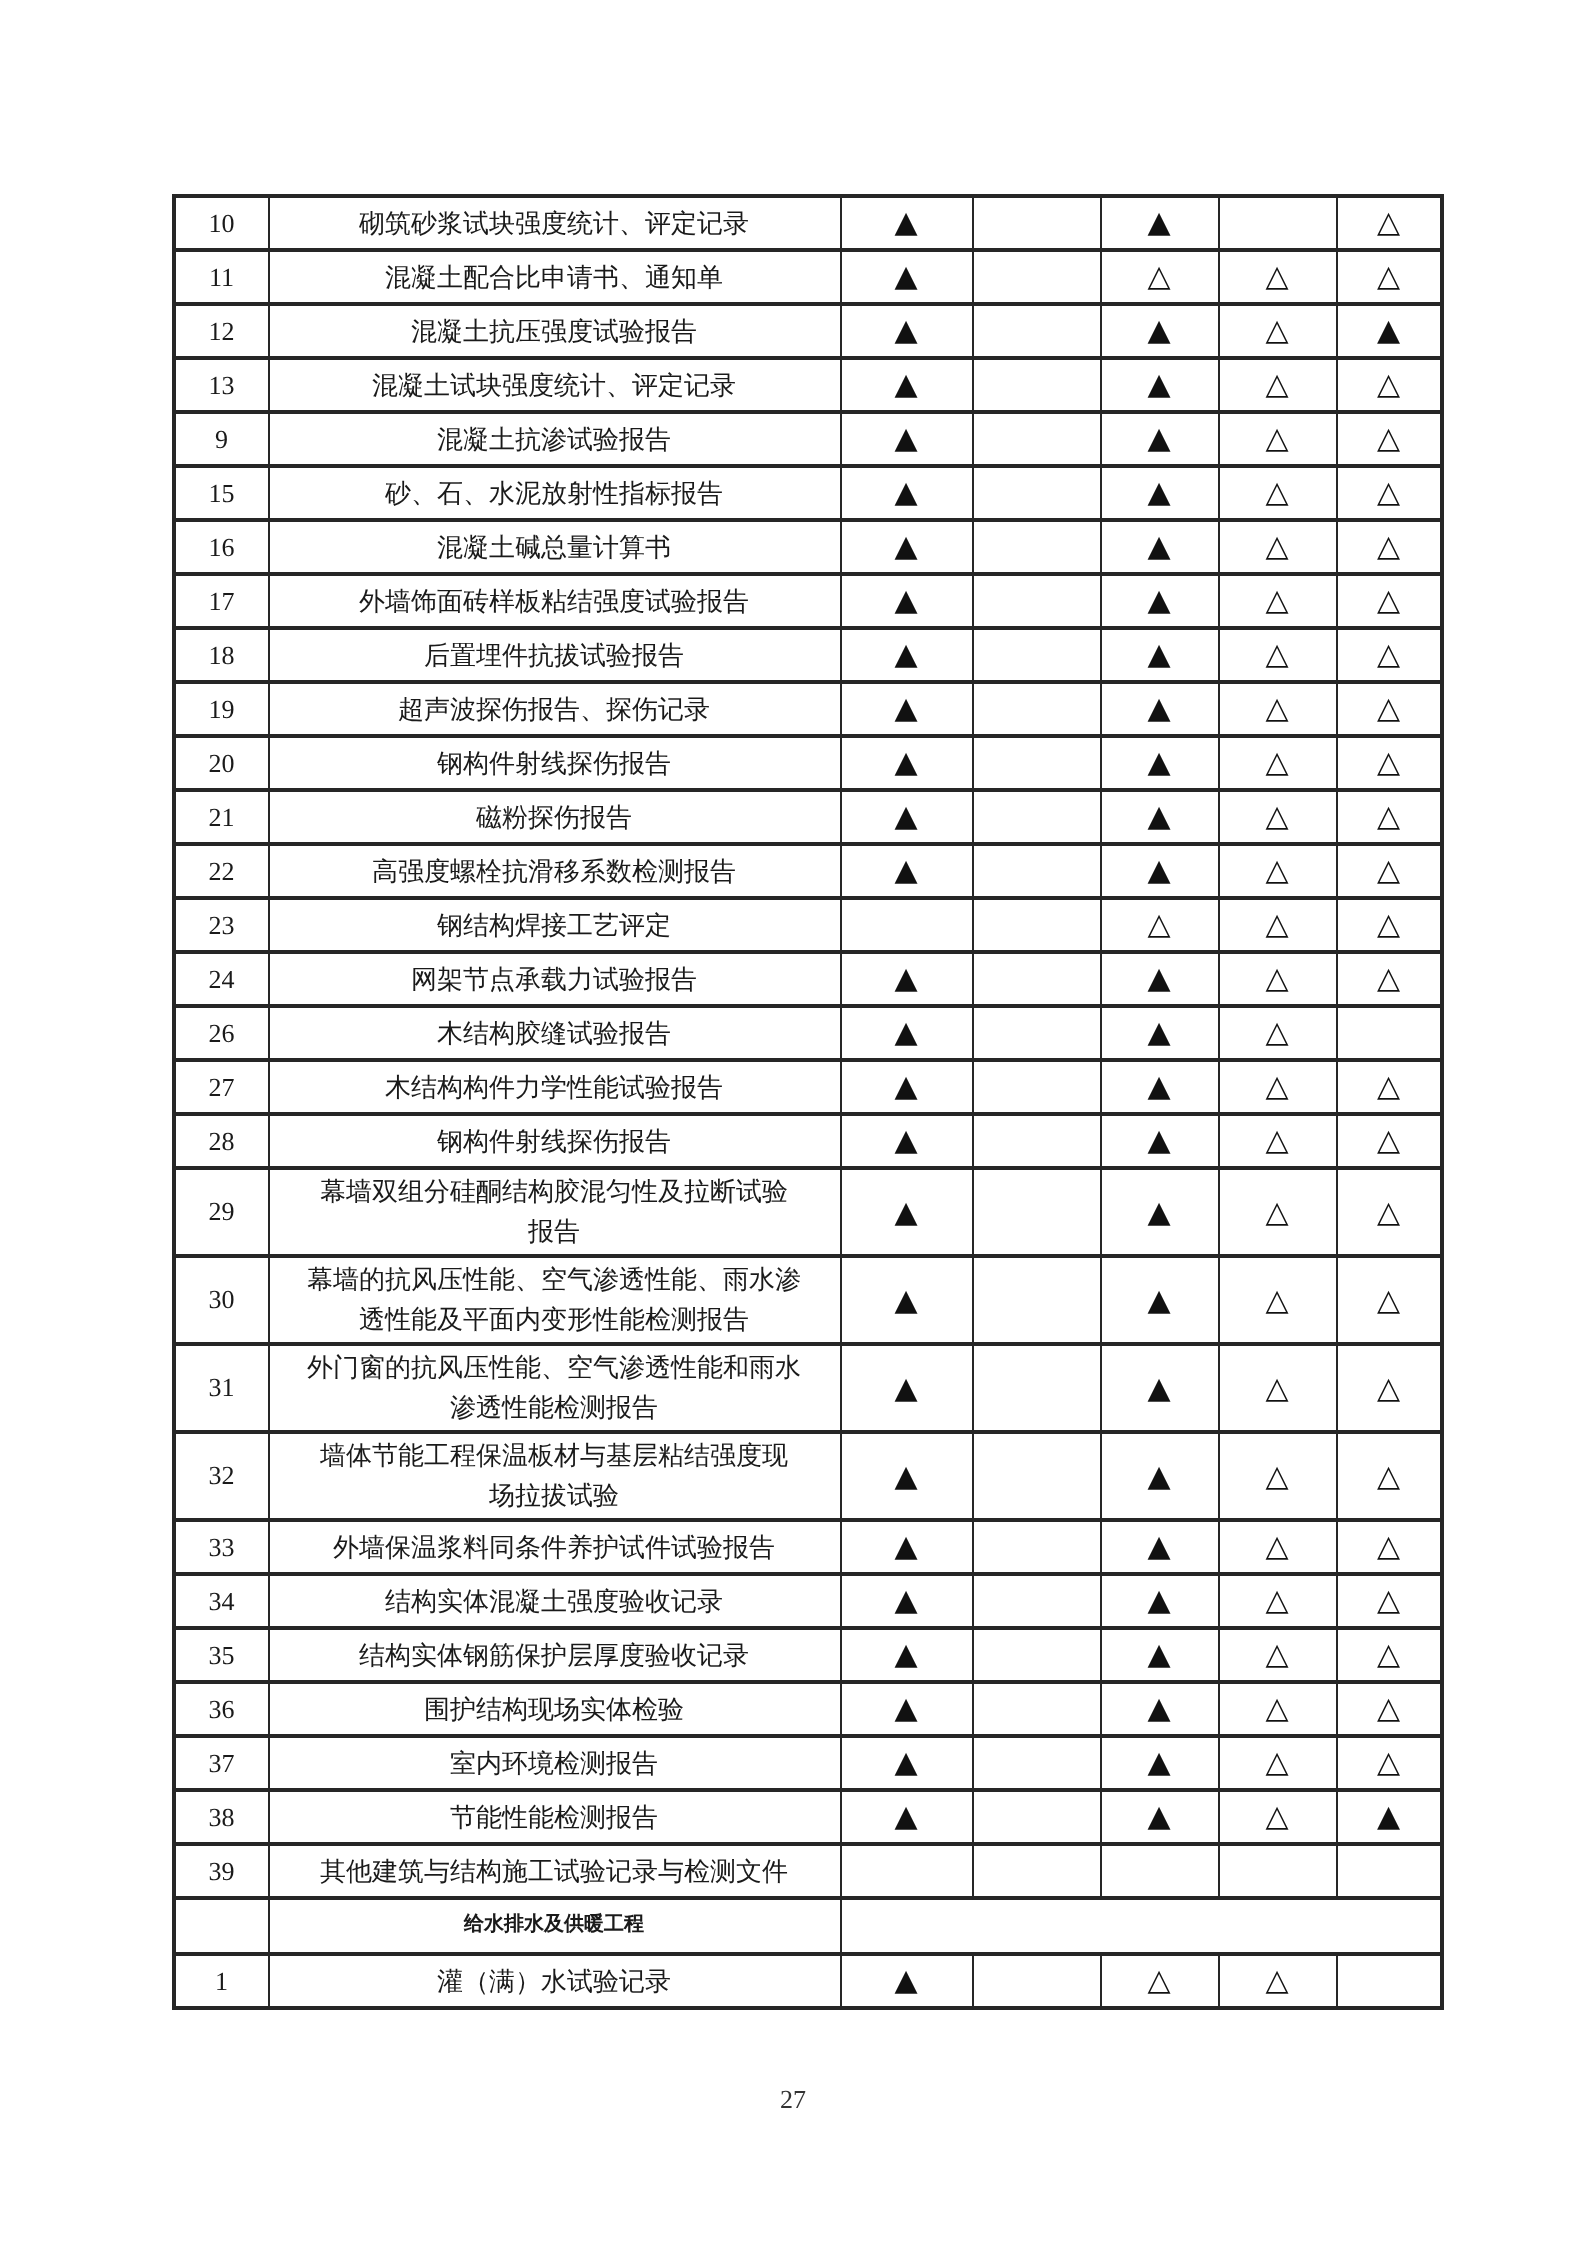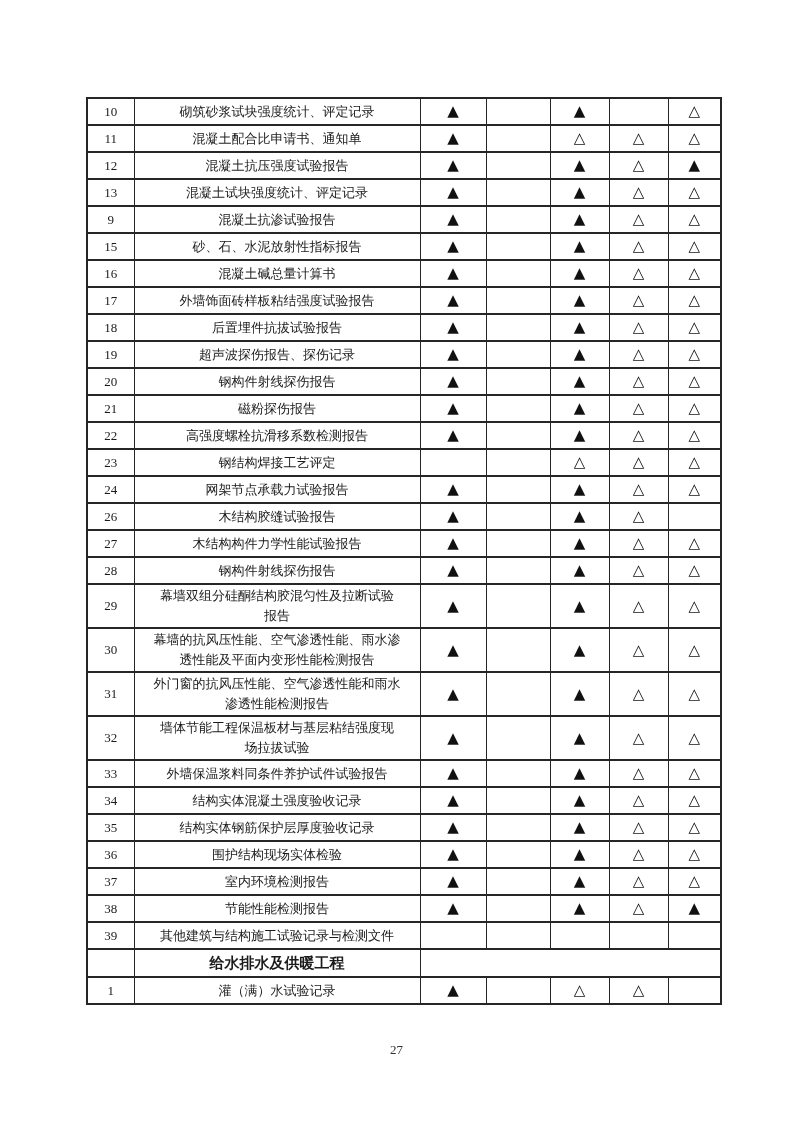--- a/index.html
+++ b/index.html
@@ -44,21 +44,21 @@
   td.desc {
     text-align: center;
     padding: 2px 4px 2px 9px;
     font-size: 13px;
     line-height: 20px;
     white-space: pre-line;
   }
   td.sec-title {
     text-align: center;
     font-weight: bold;
-    font-size: 15px;
+    font-size: 10px;
     white-space: normal;
     margin-left: 40px;
   }
   td.sym {
     text-align: center;
     font-family: "DejaVu Sans", sans-serif;
     font-size: 15px;
     line-height: 1;
     color: #111111;
   }

